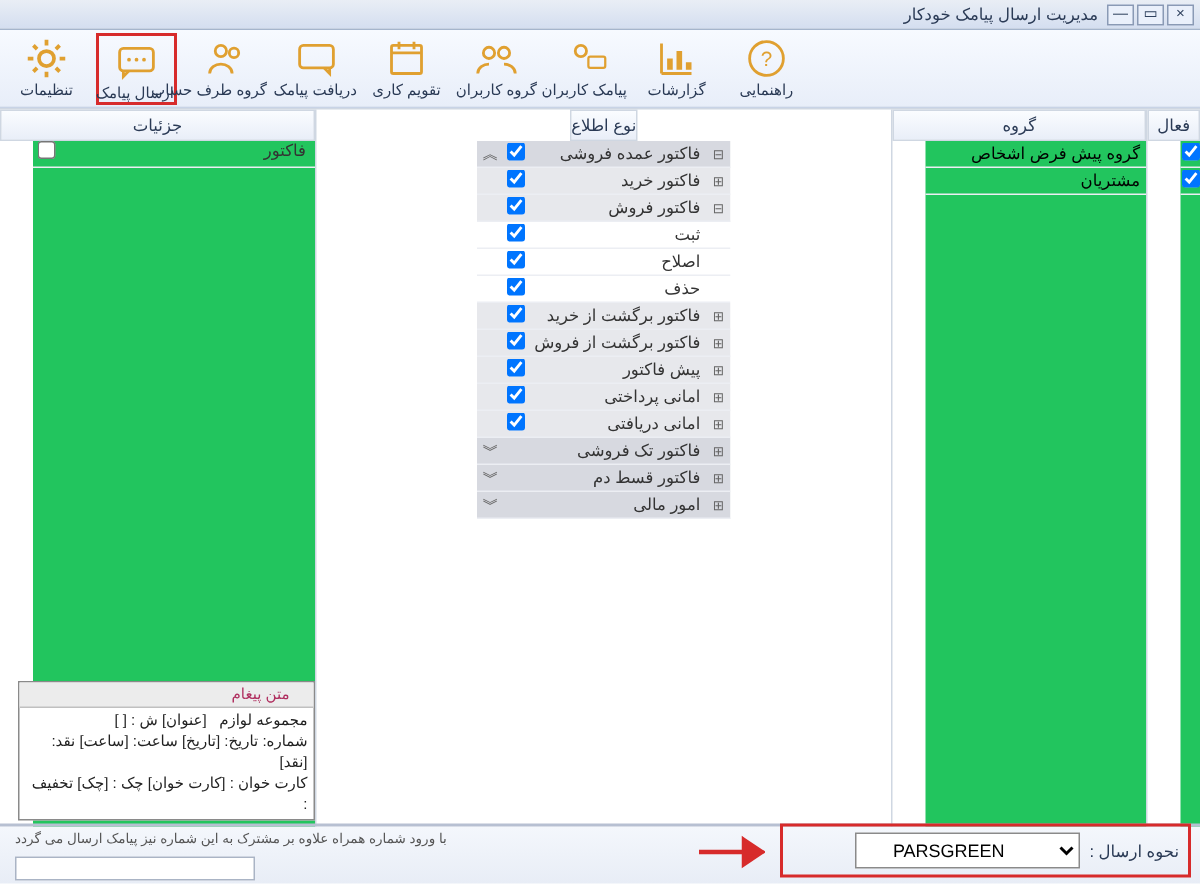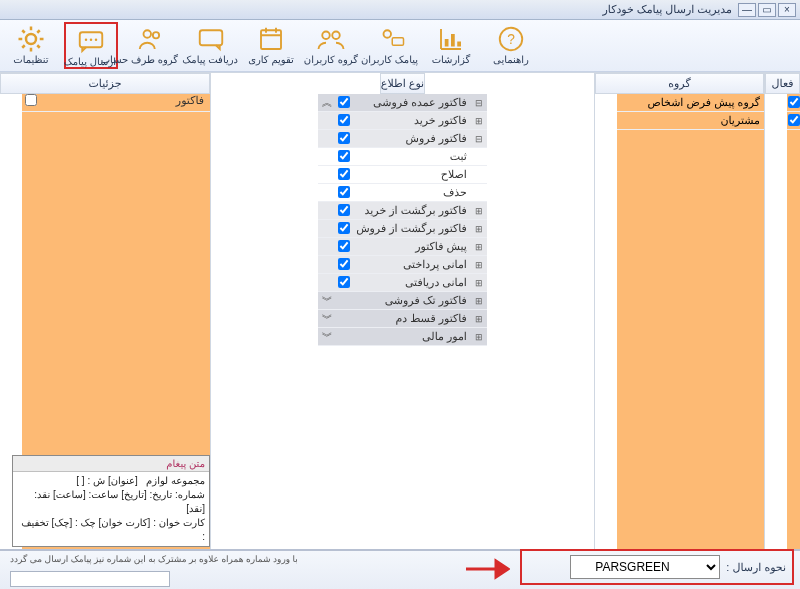--- a/index.html
+++ b/index.html
@@ -20,41 +20,41 @@
 .ritem svg { width:34px; height:30px; }
 
 
 .grid { display:flex; height: 485px; border-top:1px solid #cfd7e2; }
 .colhead { background: linear-gradient(#fafcff,#e9eef8); border:1px solid #cfd7e2; color:#2a3a55; text-align:center; font-weight:normal; padding:3px 0; }
 .col-faal { width: 36px; border-left:1px solid #cfd7e2; }
 .col-group { width: 170px; border-left:1px solid #cfd7e2; }
 .col-type { flex:1 1 auto; border-left:1px solid #cfd7e2; display:flex; flex-direction:column;align-items:center; }
 .col-details { width: 210px; }
 
-.col-faal .body, .col-group .body, .col-details .body { height: 460px; background:#fdba74;margin-left:22px; }
+.col-faal .body, .col-group .body, .col-details .body { height: 460px; background:#22c55e;margin-left:22px; }
 .col-type .body { flex:1; background:#fff; overflow:hidden; }
 
 .row { display:flex; align-items:center; height:18px; border-bottom:1px solid #eceef3; }
 .row.shaded { background:#e7e8ec; }
 .row.dark { background:#d7d9e0; }
 .row .chk { width:18px; text-align:center; }
 .row .expand { width:16px; text-align:center; color:#666; font-size:9px; }
 .row .txt { flex:1; padding-right:4px; color:#333; }
 .row .endchk { width:20px; text-align:left; padding-left:2px; }
 input[type=checkbox] { width:12px; height:12px; }
 
 .grp-row { display:flex; align-items:center; height:18px; border-bottom:1px solid #eceef3; padding-right:4px; }
 
 .details-top { display:flex; height:18px; border-bottom:1px solid #eceef3; }
 .details-top .chk { width:18px; text-align:center; }
 .details-top .txt { flex:1; padding-right:6px; color:#333; }
 
 
 .msgbox { position:absolute; left:12px; bottom:42px; width:198px; border:1px solid #8a8a8a; background:#fff; }
-.msgbox .hdr { background:#ececec; color:#b03060; font-size:10px; padding:2px 4px; border-bottom:1px solid #c0c0c0; text-align:right; }
+.msgbox .hdr { background:#ececec; color:#b03060; font-size:10px; padding:2px 16px; border-bottom:1px solid #c0c0c0; text-align:right; }
 .msgbox .body { padding:2px 4px; font-size:10px; color:#222; line-height:14px; white-space:pre-wrap; direction:rtl; }
 
 
 .bottombar { position:absolute; left:0; right:0; bottom:0; height:40px; border-top:2px solid #b7c0d2; background:linear-gradient(#f4f7fc,#e8edf6); }
 .note { position:absolute; right:235px; bottom:2px; left:10px; display:flex; align-items:flex-end; gap:6px;flex-direction:column; }
 .note .ntext { font-size:9px; color:#555; text-align:right; line-height:11px; }
 .note .nfield { width:160px; height:16px; border:1px solid #aab4c5; background:#fff; }
 
 .sendmode { position:absolute; right:6px; bottom:4px; left:520px; border:2px solid #d72b2b; padding:4px 6px; display:flex; align-items:center; gap:6px; direction:rtl; }
 .sendmode .lbl { color:#2a3a55; font-size:11px; }

